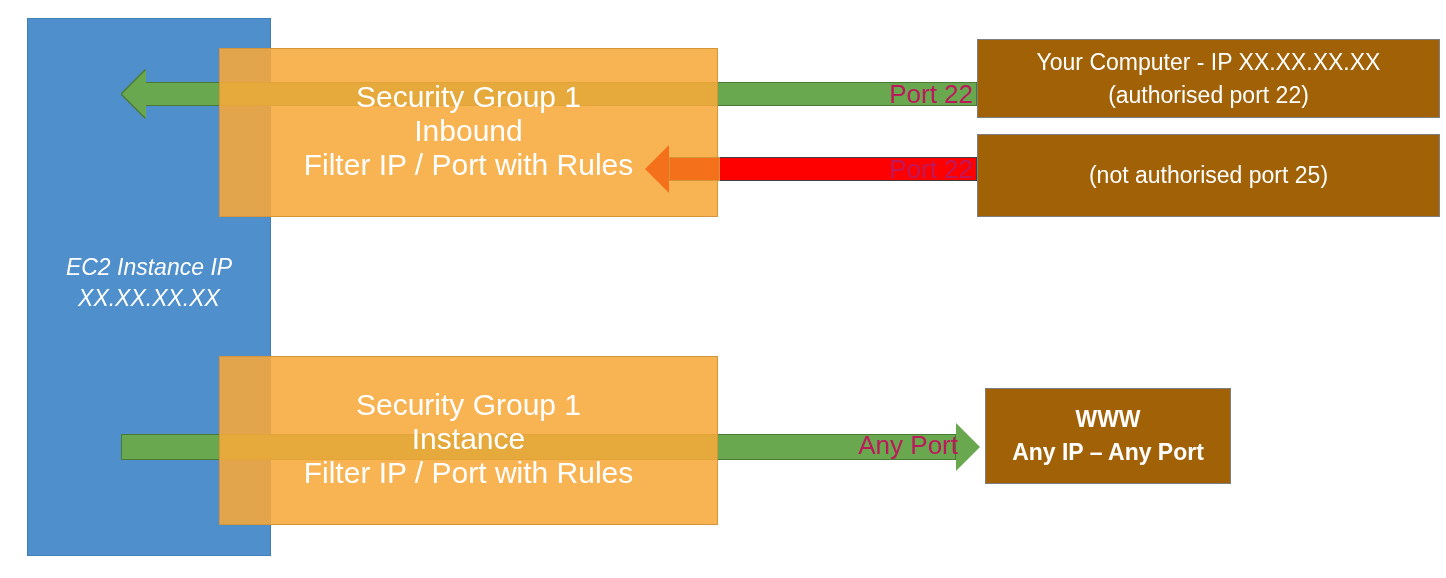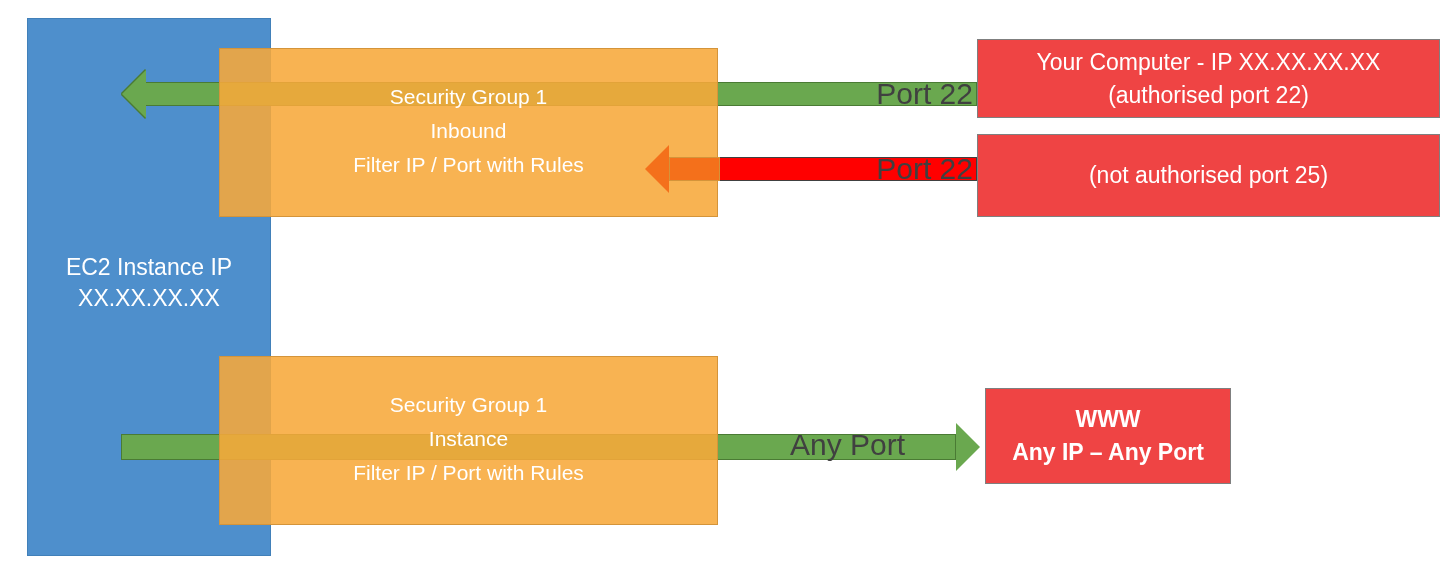--- a/index.html
+++ b/index.html
@@ -36,20 +36,21 @@
     position: absolute;
     left: 27px;
     top: 252px;
     width: 244px;
     text-align: center;
     color: #ffffff;
     font-size: 23px;
     line-height: 31px;
     z-index: 6;
     pointer-events: none;
+    font-style: italic;
   }
   
   .sg-box {
     background: rgba(247, 169, 58, 0.88);
     border: 1px solid #d4943a;
     z-index: 4;
   }
   .sg-inbound {
     left: 219px;
     top: 48px;
@@ -60,21 +61,21 @@
     left: 219px;
     top: 356px;
     width: 499px;
     height: 169px;
   }
   .sg-text {
     position: absolute;
     width: 100%;
     text-align: center;
     color: #ffffff;
-    font-size: 21px;
+    font-size: 30px;
     line-height: 34px;
     z-index: 7;
     pointer-events: none;
   }
   .sg-text.inbound { left: 219px; top: 80px; width: 499px; }
   .sg-text.outbound { left: 219px; top: 388px; width: 499px; }
   .sg-text .ln { display: block; }
   
   .bar {
     position: absolute;
@@ -171,33 +172,33 @@
     top: -11px;
     width: 0;
     height: 0;
     border-top: 24px solid transparent;
     border-bottom: 24px solid transparent;
     border-left: 24px solid #6aa84f;
   }
   
   .flow-label {
     position: absolute;
-    color: #404040;
-    font-size: 30px;
+    color: #be185d;
+    font-size: 26px;
     line-height: 24px;
     z-index: 8;
     pointer-events: none;
     white-space: nowrap;
   }
   .label-port22-green { left: 795px; top: 82px; width: 178px; text-align: right; }
   .label-port22-red   { left: 795px; top: 157px; width: 178px; text-align: right; }
-  .label-anyport      { left: 790px; top: 433px; width: 168px; text-align: left; }
+  .label-anyport      { left: 790px; top: 433px; width: 168px; text-align: right; }
   
   .endpoint {
-    background: #ef4444;
+    background: #a16207;
     border: 1px solid #7f7f7f;
     color: #ffffff;
     font-size: 23px;
     line-height: 33px;
     text-align: center;
     z-index: 6;
     display: flex;
     flex-direction: column;
     justify-content: center;
     align-items: center;

